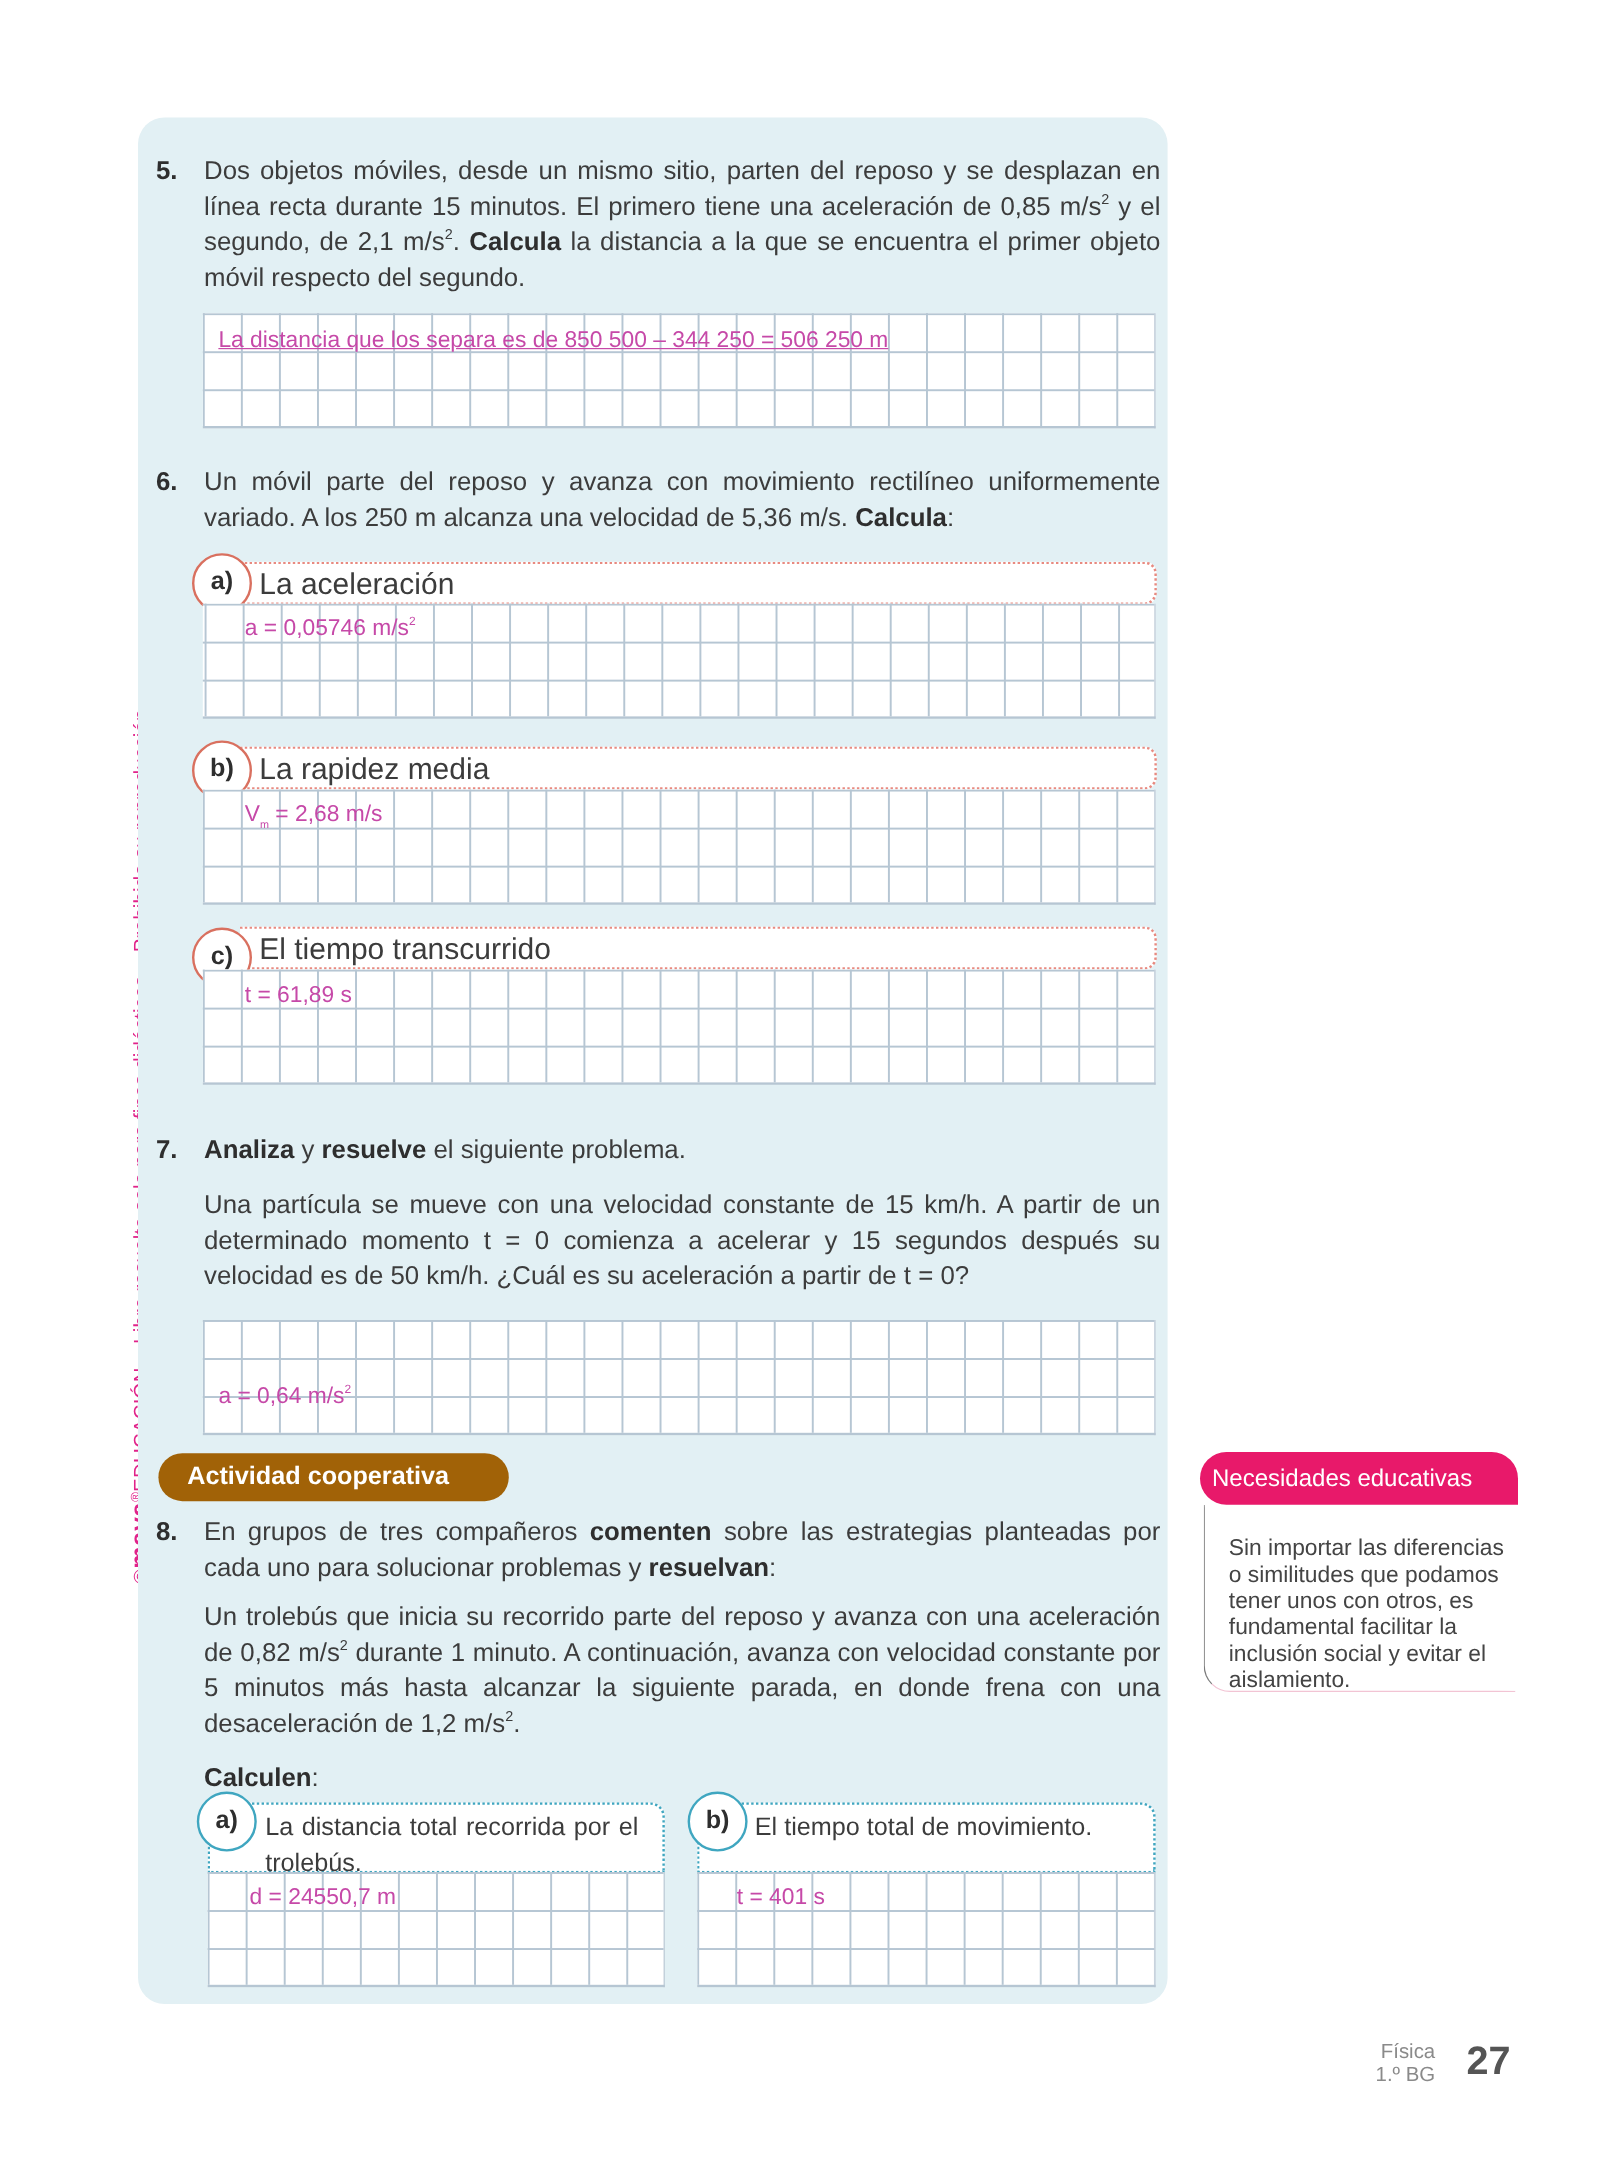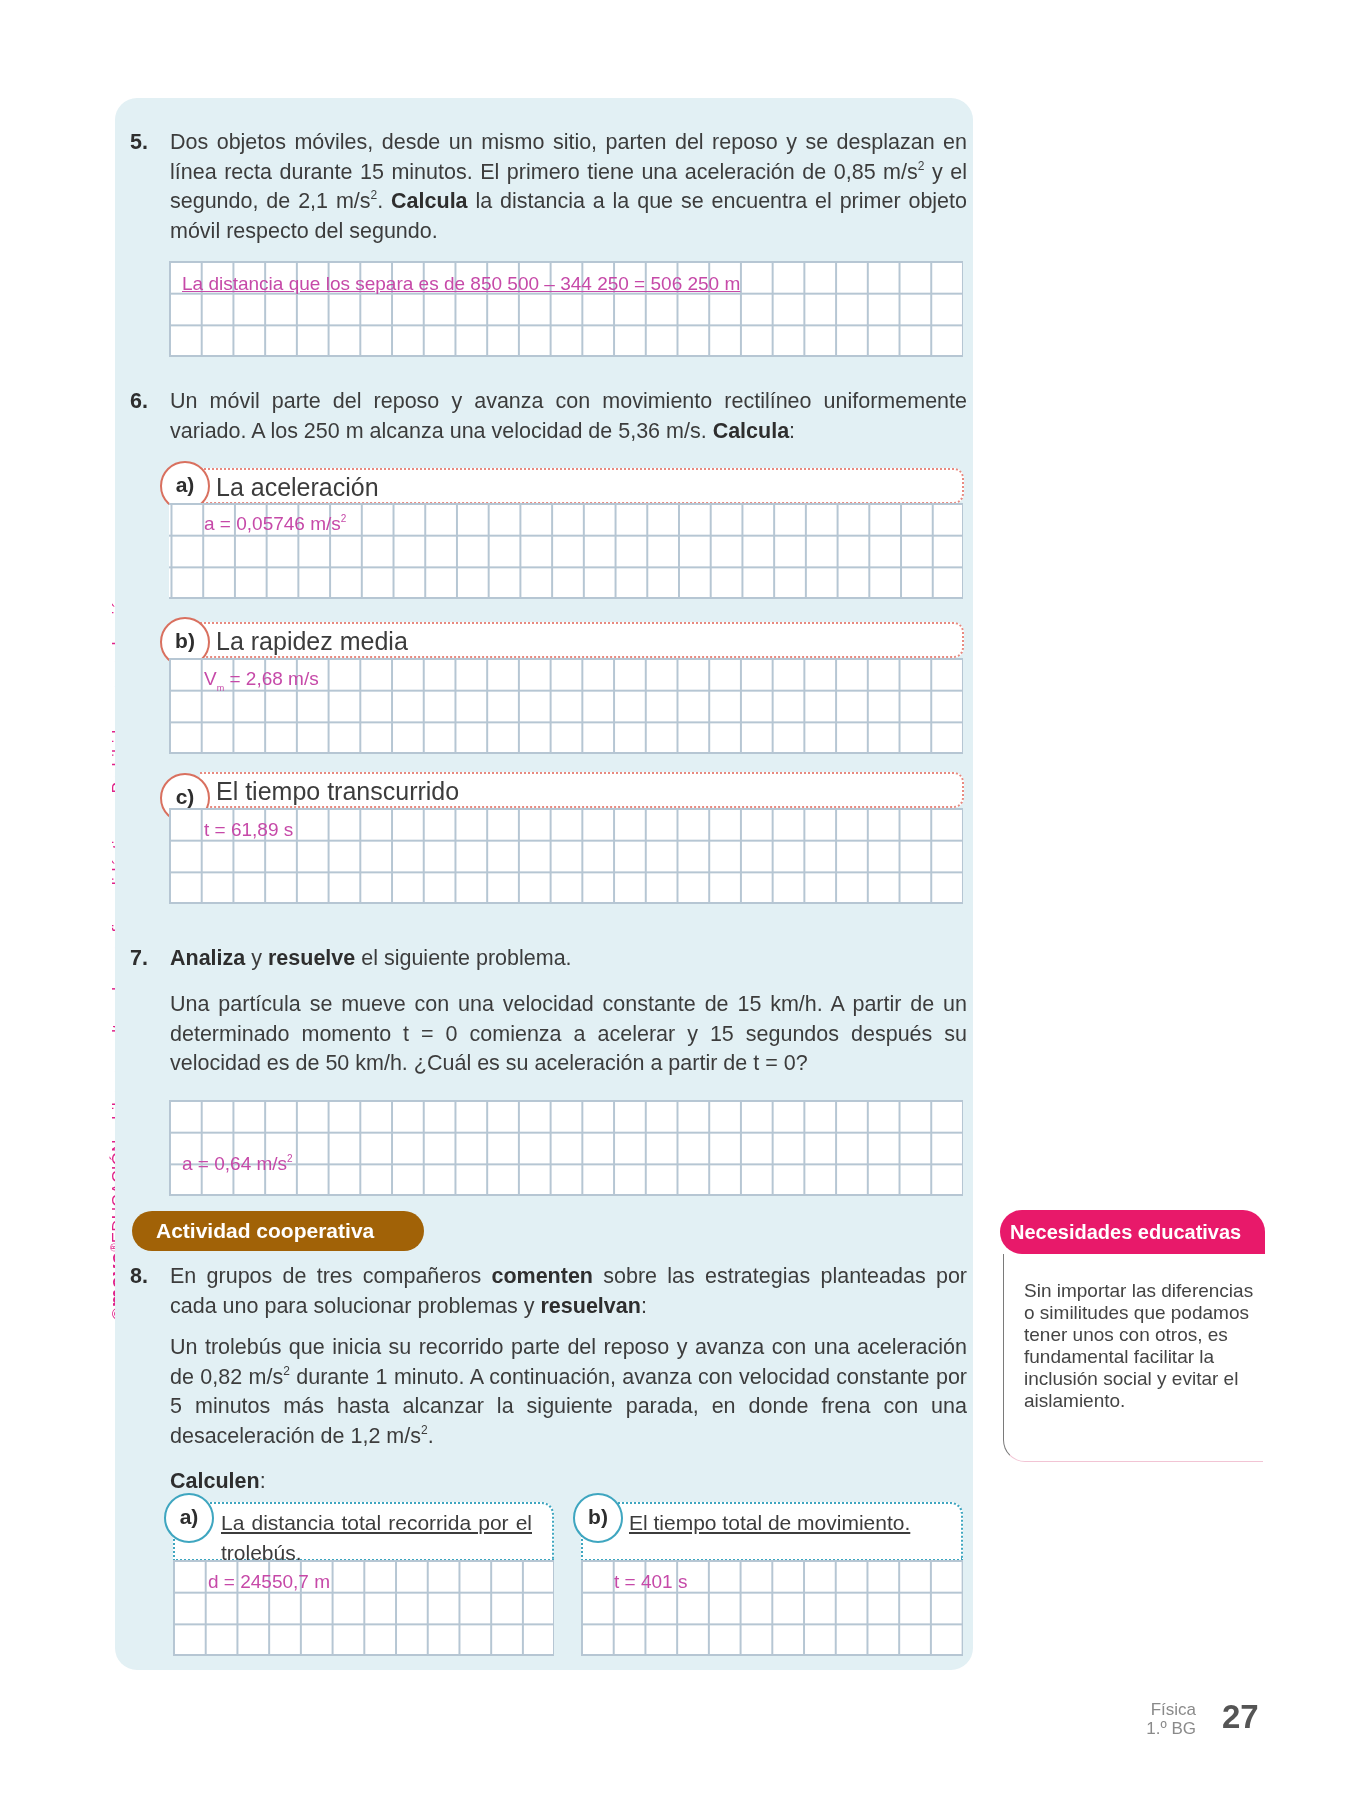--- a/index.html
+++ b/index.html
@@ -27,28 +27,28 @@
 
   .subbar { position: absolute; background: #ffffff; border-top: 2px dotted #e88a80; border-bottom: 2px dotted #e88a80;
             border-right: 2px dotted #e88a80; border-radius: 0 10px 10px 0; }
   .subbar .txt { position: absolute; left: 48px; top: 4px; font-size: 25px; color: #3c3c3c; }
   .circle { position: absolute; width: 50px; height: 50px; border-radius: 50%; border: 2px solid #d9705f;
             background: #ffffff; font-weight: bold; font-size: 21px; color: #2e2e2e; text-align: center; line-height: 44px; }
   .circle.blue { border-color: #3fa6c0; }
 
   .subbar8 { position: absolute; background: #ffffff; border-top: 2px dotted #3fa6c0; border-bottom: 2px dotted #3fa6c0;
              border-left: 2px dotted #3fa6c0; border-right: 2px dotted #3fa6c0; border-radius: 0 12px 0 0; }
-  .subbar8 .txt { position: absolute; left: 44px; top: 4px; right: 20px; font-size: 21px; line-height: 29.5px; color: #3c3c3c; text-align: justify; text-decoration: underline; }
+  .subbar8 .txt { position: absolute; left: 44px; top: 4px; right: 20px; font-size: 21px; line-height: 29.5px; color: #3c3c3c; text-align: justify; }
 
   .pill { position: absolute; left: 132px; top: 1211px; width: 292px; height: 40px; background: #a16207;
           border-radius: 20px; color: #ffffff; font-weight: bold; font-size: 21px; line-height: 40px; padding-left: 24px; }
 
   .side-tab { position: absolute; left: 1000px; top: 1210px; width: 265px; height: 44px; background: #e8196a;
-              border-radius: 22px 22px 0 22px; color: #ffffff; font-weight: bold; font-size: 20px; line-height: 44px; padding-left: 10px; }
-  .side-body { position: absolute; left: 1003px; top: 1254px; width: 260px; height: 208px;
+              border-radius: 22px 22px 0 22px; color: #ffffff; font-weight: normal; font-size: 20px; line-height: 44px; padding-left: 10px; }
+  .side-body { position: absolute; left: 1003px; top: 1254px; width: 260px; height: 156px;
                border-left: 1.5px solid #7a7a7a; border-bottom: 1.5px solid #f2c4d4; border-bottom-left-radius: 22px; }
   .side-body .txt { position: absolute; left: 20px; top: 26px; width: 240px; font-size: 19px; line-height: 22px; color: #444; }
 
   .watermark { position: absolute; left: 105px; top: 1320px; transform-origin: 0 0; transform: rotate(-90deg);
                white-space: nowrap; color: #e0238a; font-size: 17px; letter-spacing: 0.2px; }
   .watermark .brand { font-weight: bold; font-size: 21px; letter-spacing: 0.5px; }
 
   .footer-subject { position: absolute; left: 1130px; top: 1700px; width: 66px; text-align: right; font-size: 17px; color: #8a8a8a; line-height: 19px; }
   .page-num { position: absolute; left: 1222px; top: 1698px; font-size: 33px; font-weight: bold; color: #555; }
 </style>

